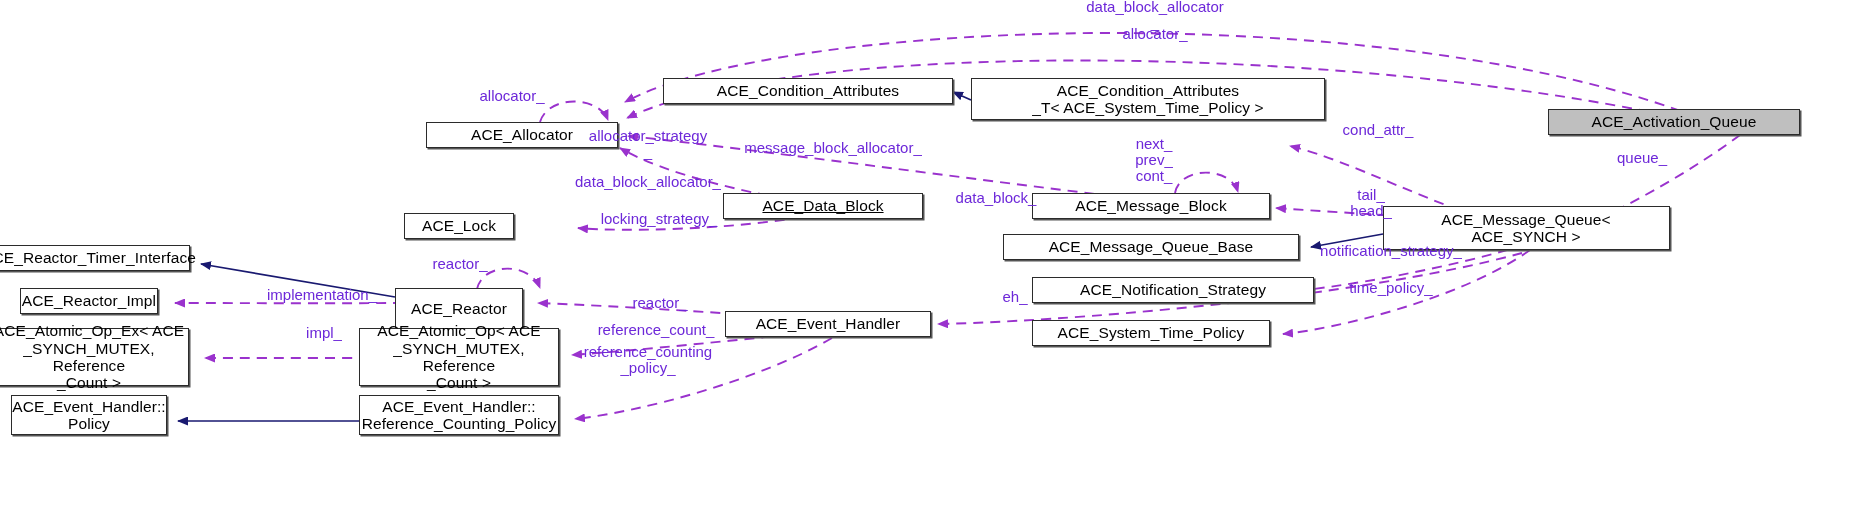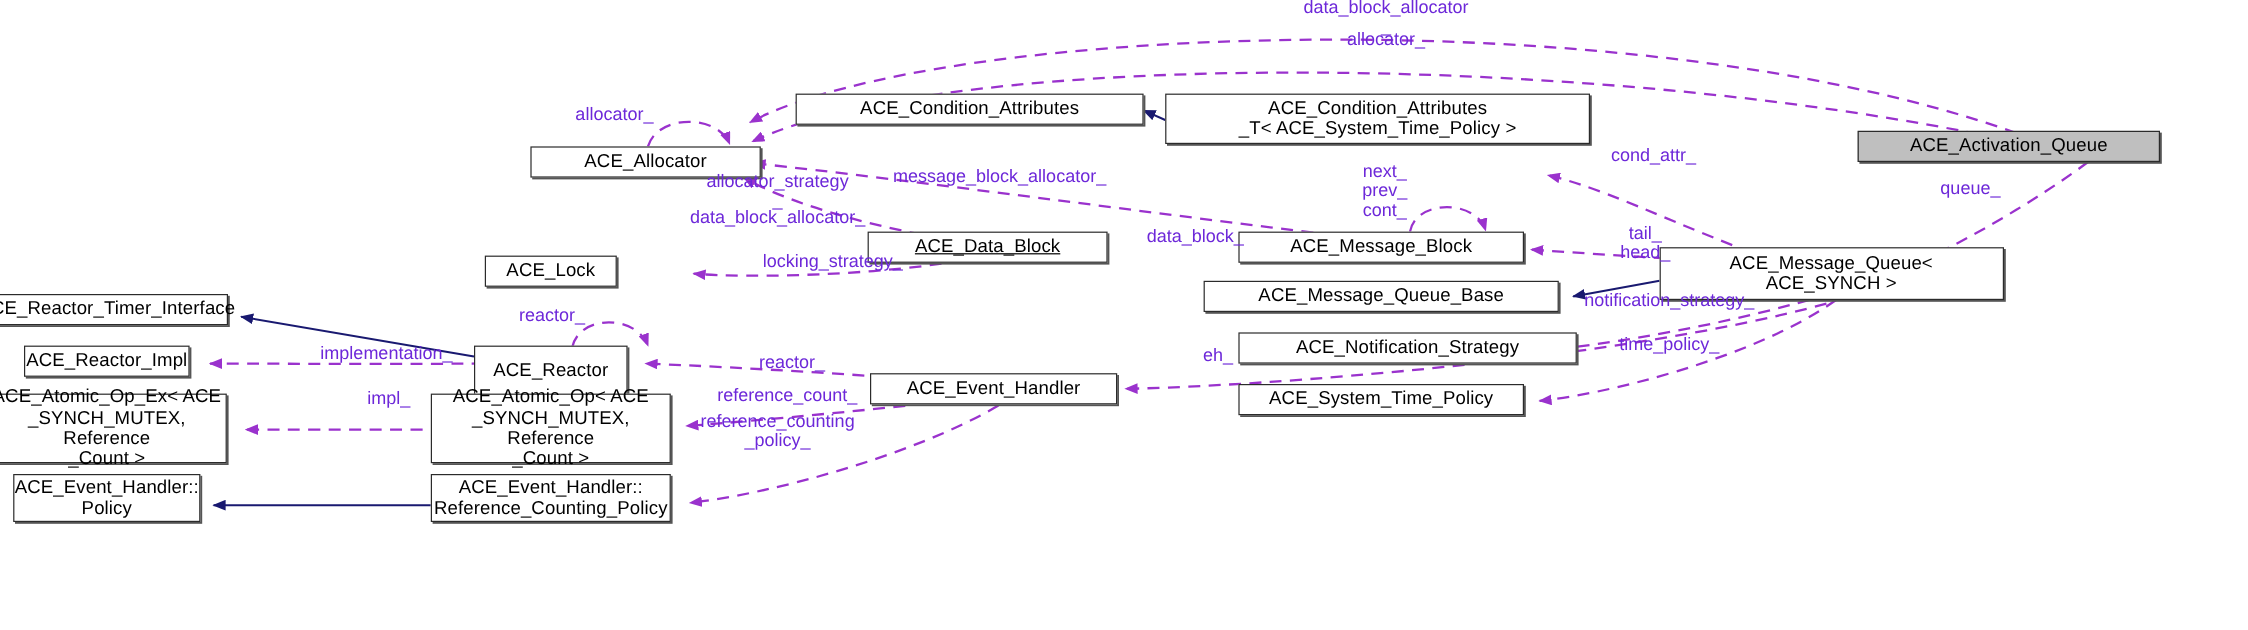--- a/index.html
+++ b/index.html
@@ -100,21 +100,21 @@
       <path d="M 454,358 C 400,358 280,358 205,358" marker-end="url(#arrow-use)"></path>
       <path d="M 832,338 C 760,380 640,412 575,419" marker-end="url(#arrow-use)"></path>
       <path d="M 1522,253 C 1350,300 1050,322 938,324" marker-end="url(#arrow-use)"></path>
     </g>
   </svg>
 
   <div class="node-box highlight" style="left: 1548px; top: 109px; width: 252px; height: 26px;">ACE_Activation_Queue</div>
   <div class="node-box" style="left: 663px; top: 78px; width: 290px; height: 26px;">ACE_Condition_Attributes</div>
   <div class="node-box" style="left: 971px; top: 78px; width: 354px; height: 42px;">ACE_Condition_Attributes
 _T&lt; ACE_System_Time_Policy &gt;</div>
-  <div class="node-box" style="left: 442px; top: 122px; width: 192px; height: 26px;">ACE_Allocator</div>
+  <div class="node-box" style="left: 426px; top: 122px; width: 192px; height: 26px;">ACE_Allocator</div>
   <div class="node-box" style="left: 723px; top: 193px; width: 200px; height: 26px; text-decoration: underline;">ACE_Data_Block</div>
   <div class="node-box" style="left: 1032px; top: 193px; width: 238px; height: 26px;">ACE_Message_Block</div>
   <div class="node-box" style="left: 1382.5px; top: 206px; width: 287px; height: 44px;">ACE_Message_Queue&lt;
 ACE_SYNCH &gt;</div>
   <div class="node-box" style="left: 1003px; top: 234px; width: 296px; height: 26px;">ACE_Message_Queue_Base</div>
   <div class="node-box" style="left: 404px; top: 213px; width: 110px; height: 26px;">ACE_Lock</div>
   <div class="node-box" style="left: 1032px; top: 277px; width: 282px; height: 26px;">ACE_Notification_Strategy</div>
   <div class="node-box" style="left: 1032px; top: 320px; width: 238px; height: 26px;">ACE_System_Time_Policy</div>
   <div class="node-box" style="left: -11.5px; top: 245px; width: 201px; height: 26px;">ACE_Reactor_Timer_Interface</div>
   <div class="node-box" style="left: 20px; top: 288px; width: 138px; height: 26px;">ACE_Reactor_Impl</div>
@@ -131,30 +131,30 @@
   <div class="node-box" style="left: 359px; top: 395px; width: 200px; height: 40px;">ACE_Event_Handler::
 Reference_Counting_Policy</div>
 
   <div class="edge-label" style="left: 1155px; top: 15px;">data_block_allocator
 _</div>
   <div class="edge-label" style="left: 1155px; top: 34px;">allocator_</div>
   <div class="edge-label" style="left: 512px; top: 96px;">allocator_</div>
   <div class="edge-label" style="left: 1378px; top: 130px;">cond_attr_</div>
   <div class="edge-label" style="left: 833px; top: 148px;">message_block_allocator_</div>
   <div class="edge-label" style="left: 1642px; top: 158px;">queue_</div>
-  <div class="edge-label" style="left: 648px; top: 160px;">allocator_strategy
+  <div class="edge-label" style="left: 648px; top: 144px;">allocator_strategy
 _</div>
   <div class="edge-label" style="left: 1154px; top: 160px;">next_
 prev_
 cont_</div>
   <div class="edge-label" style="left: 648px; top: 182px;">data_block_allocator_</div>
   <div class="edge-label" style="left: 1371px; top: 203px;">tail_
 head_</div>
   <div class="edge-label" style="left: 996px; top: 198px;">data_block_</div>
-  <div class="edge-label" style="left: 694px; top: 219px;">locking_strategy_</div>
+  <div class="edge-label" style="left: 659px; top: 219px;">locking_strategy_</div>
   <div class="edge-label" style="left: 1391px; top: 251px;">notification_strategy_</div>
   <div class="edge-label" style="left: 460px; top: 264px;">reactor_</div>
   <div class="edge-label" style="left: 1391px; top: 288px;">time_policy_</div>
   <div class="edge-label" style="left: 322px; top: 295px;">implementation_</div>
   <div class="edge-label" style="left: 1015px; top: 297px;">eh_</div>
   <div class="edge-label" style="left: 660px; top: 303px;">reactor_</div>
   <div class="edge-label" style="left: 648px; top: 330px; padding-left: 16px;">reference_count_</div>
   <div class="edge-label" style="left: 324px; top: 333px;">impl_</div>
   <div class="edge-label" style="left: 648px; top: 360px;">reference_counting
 _policy_</div>

